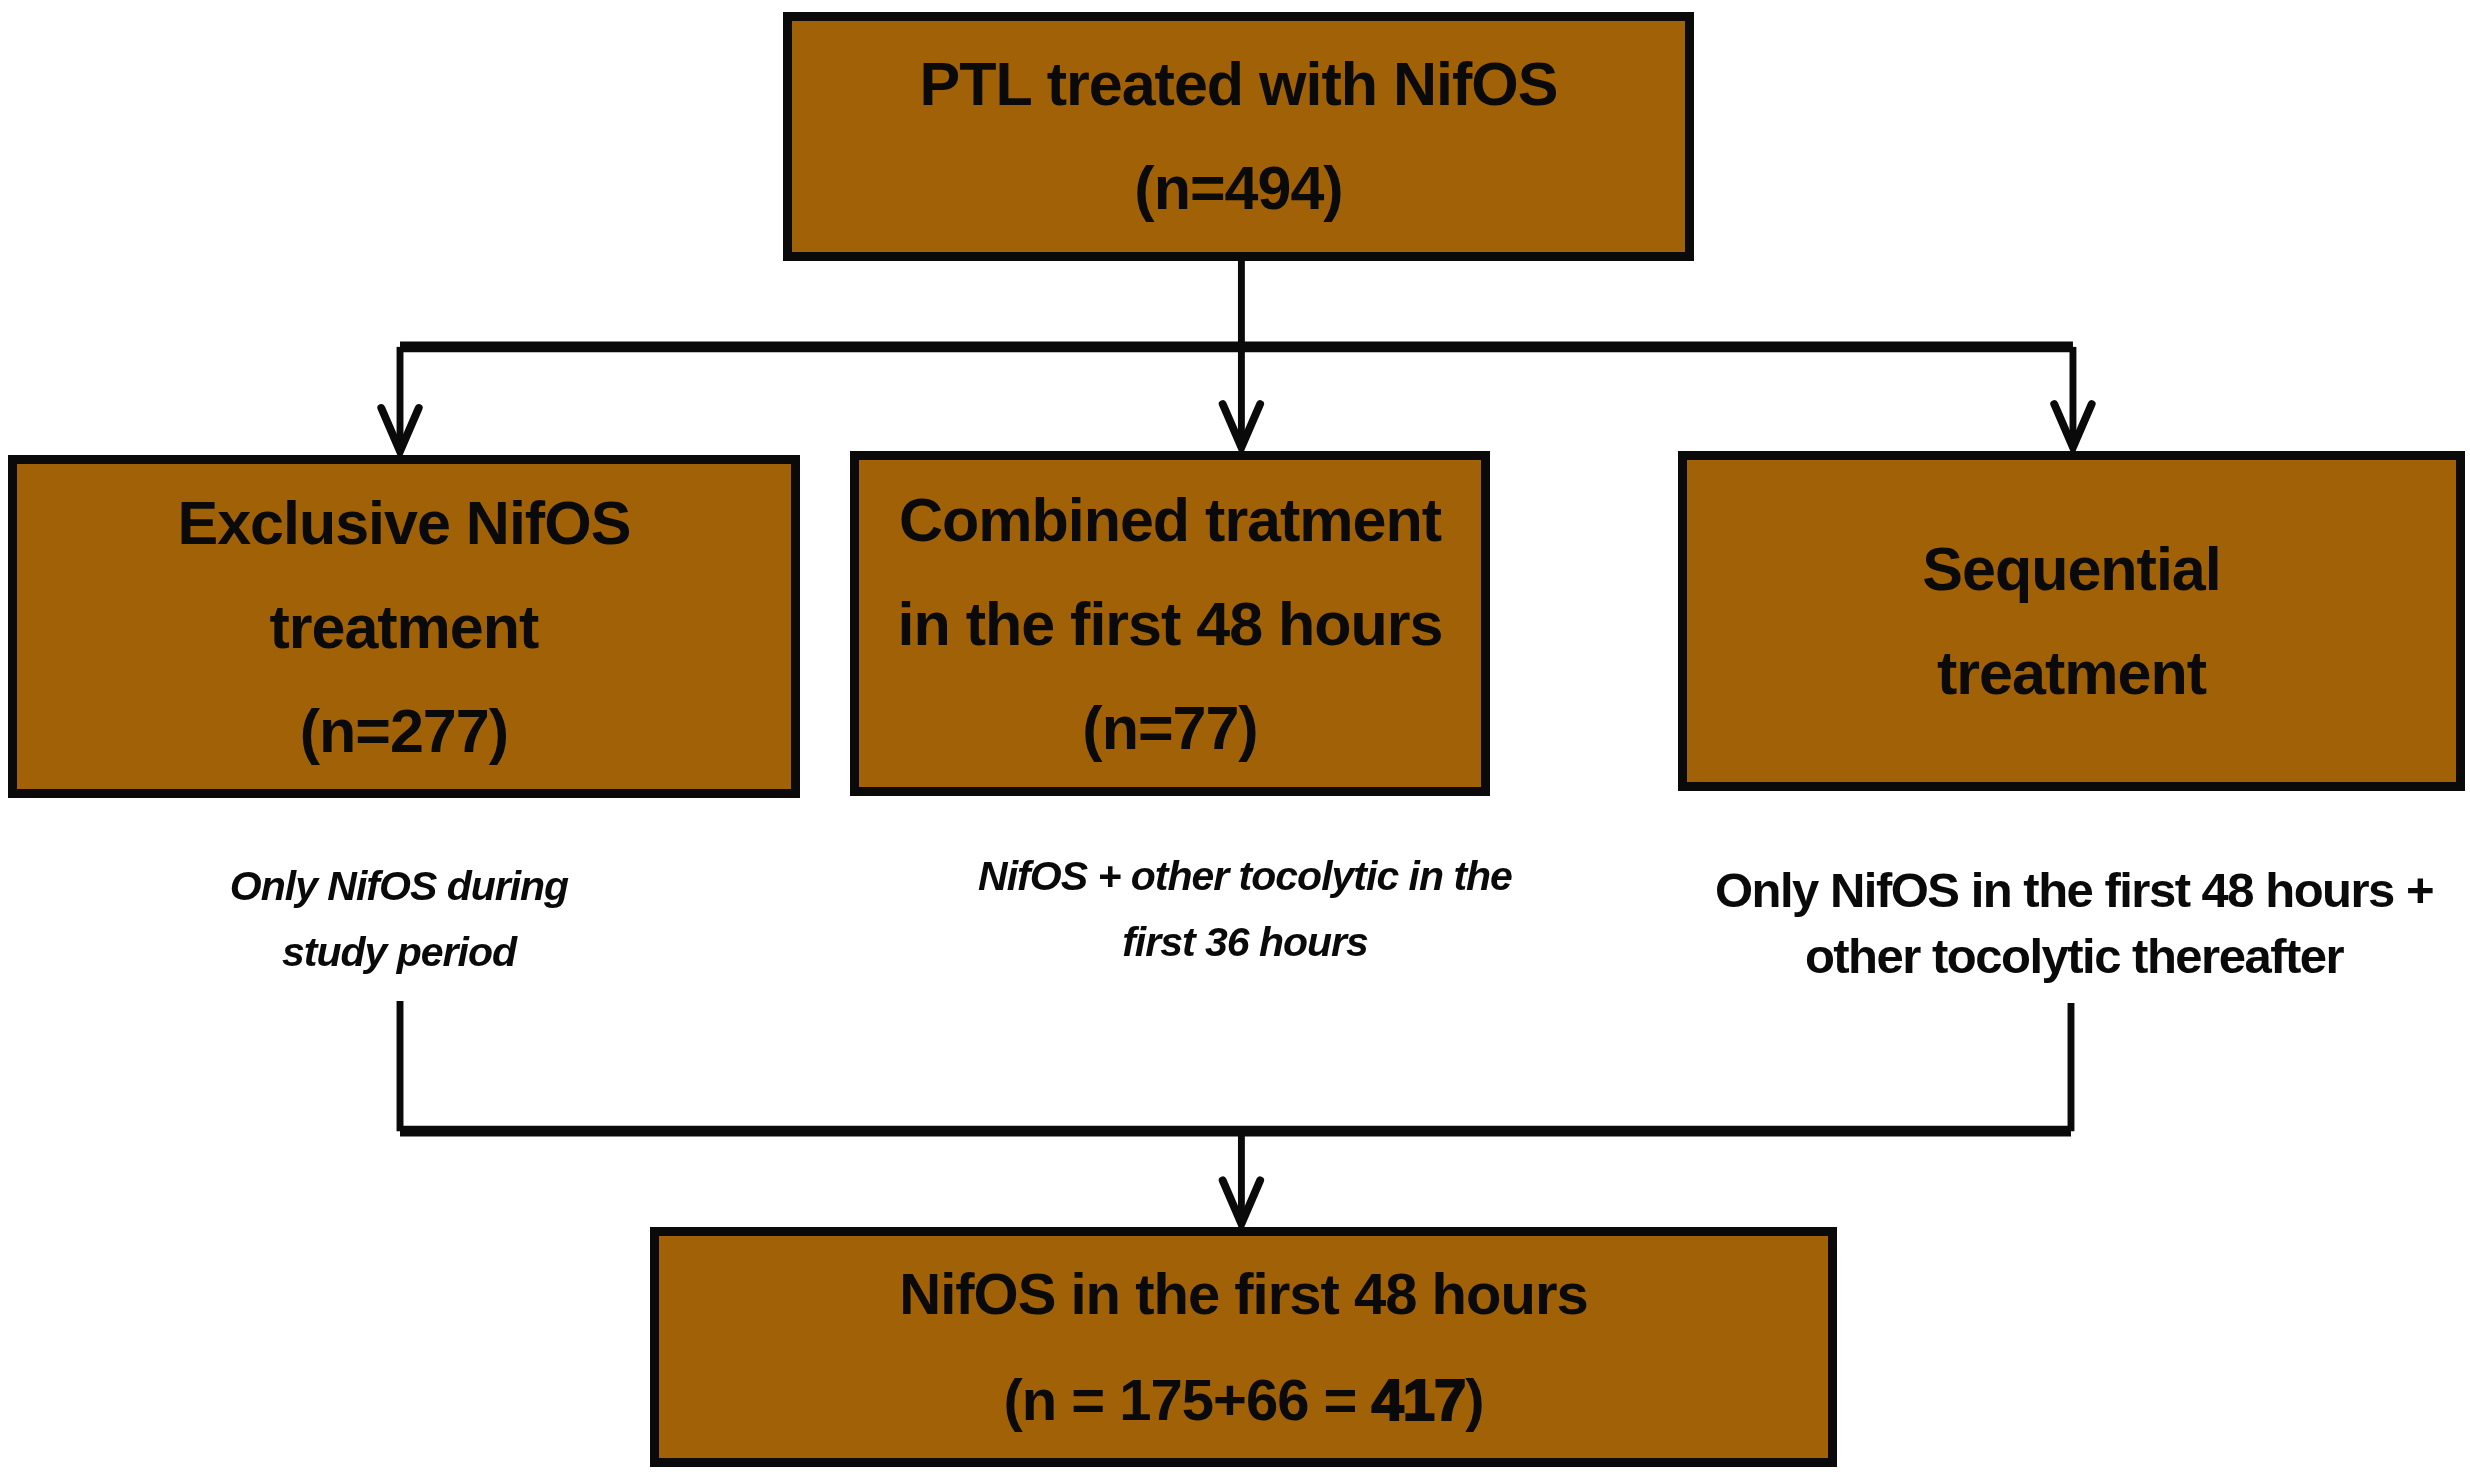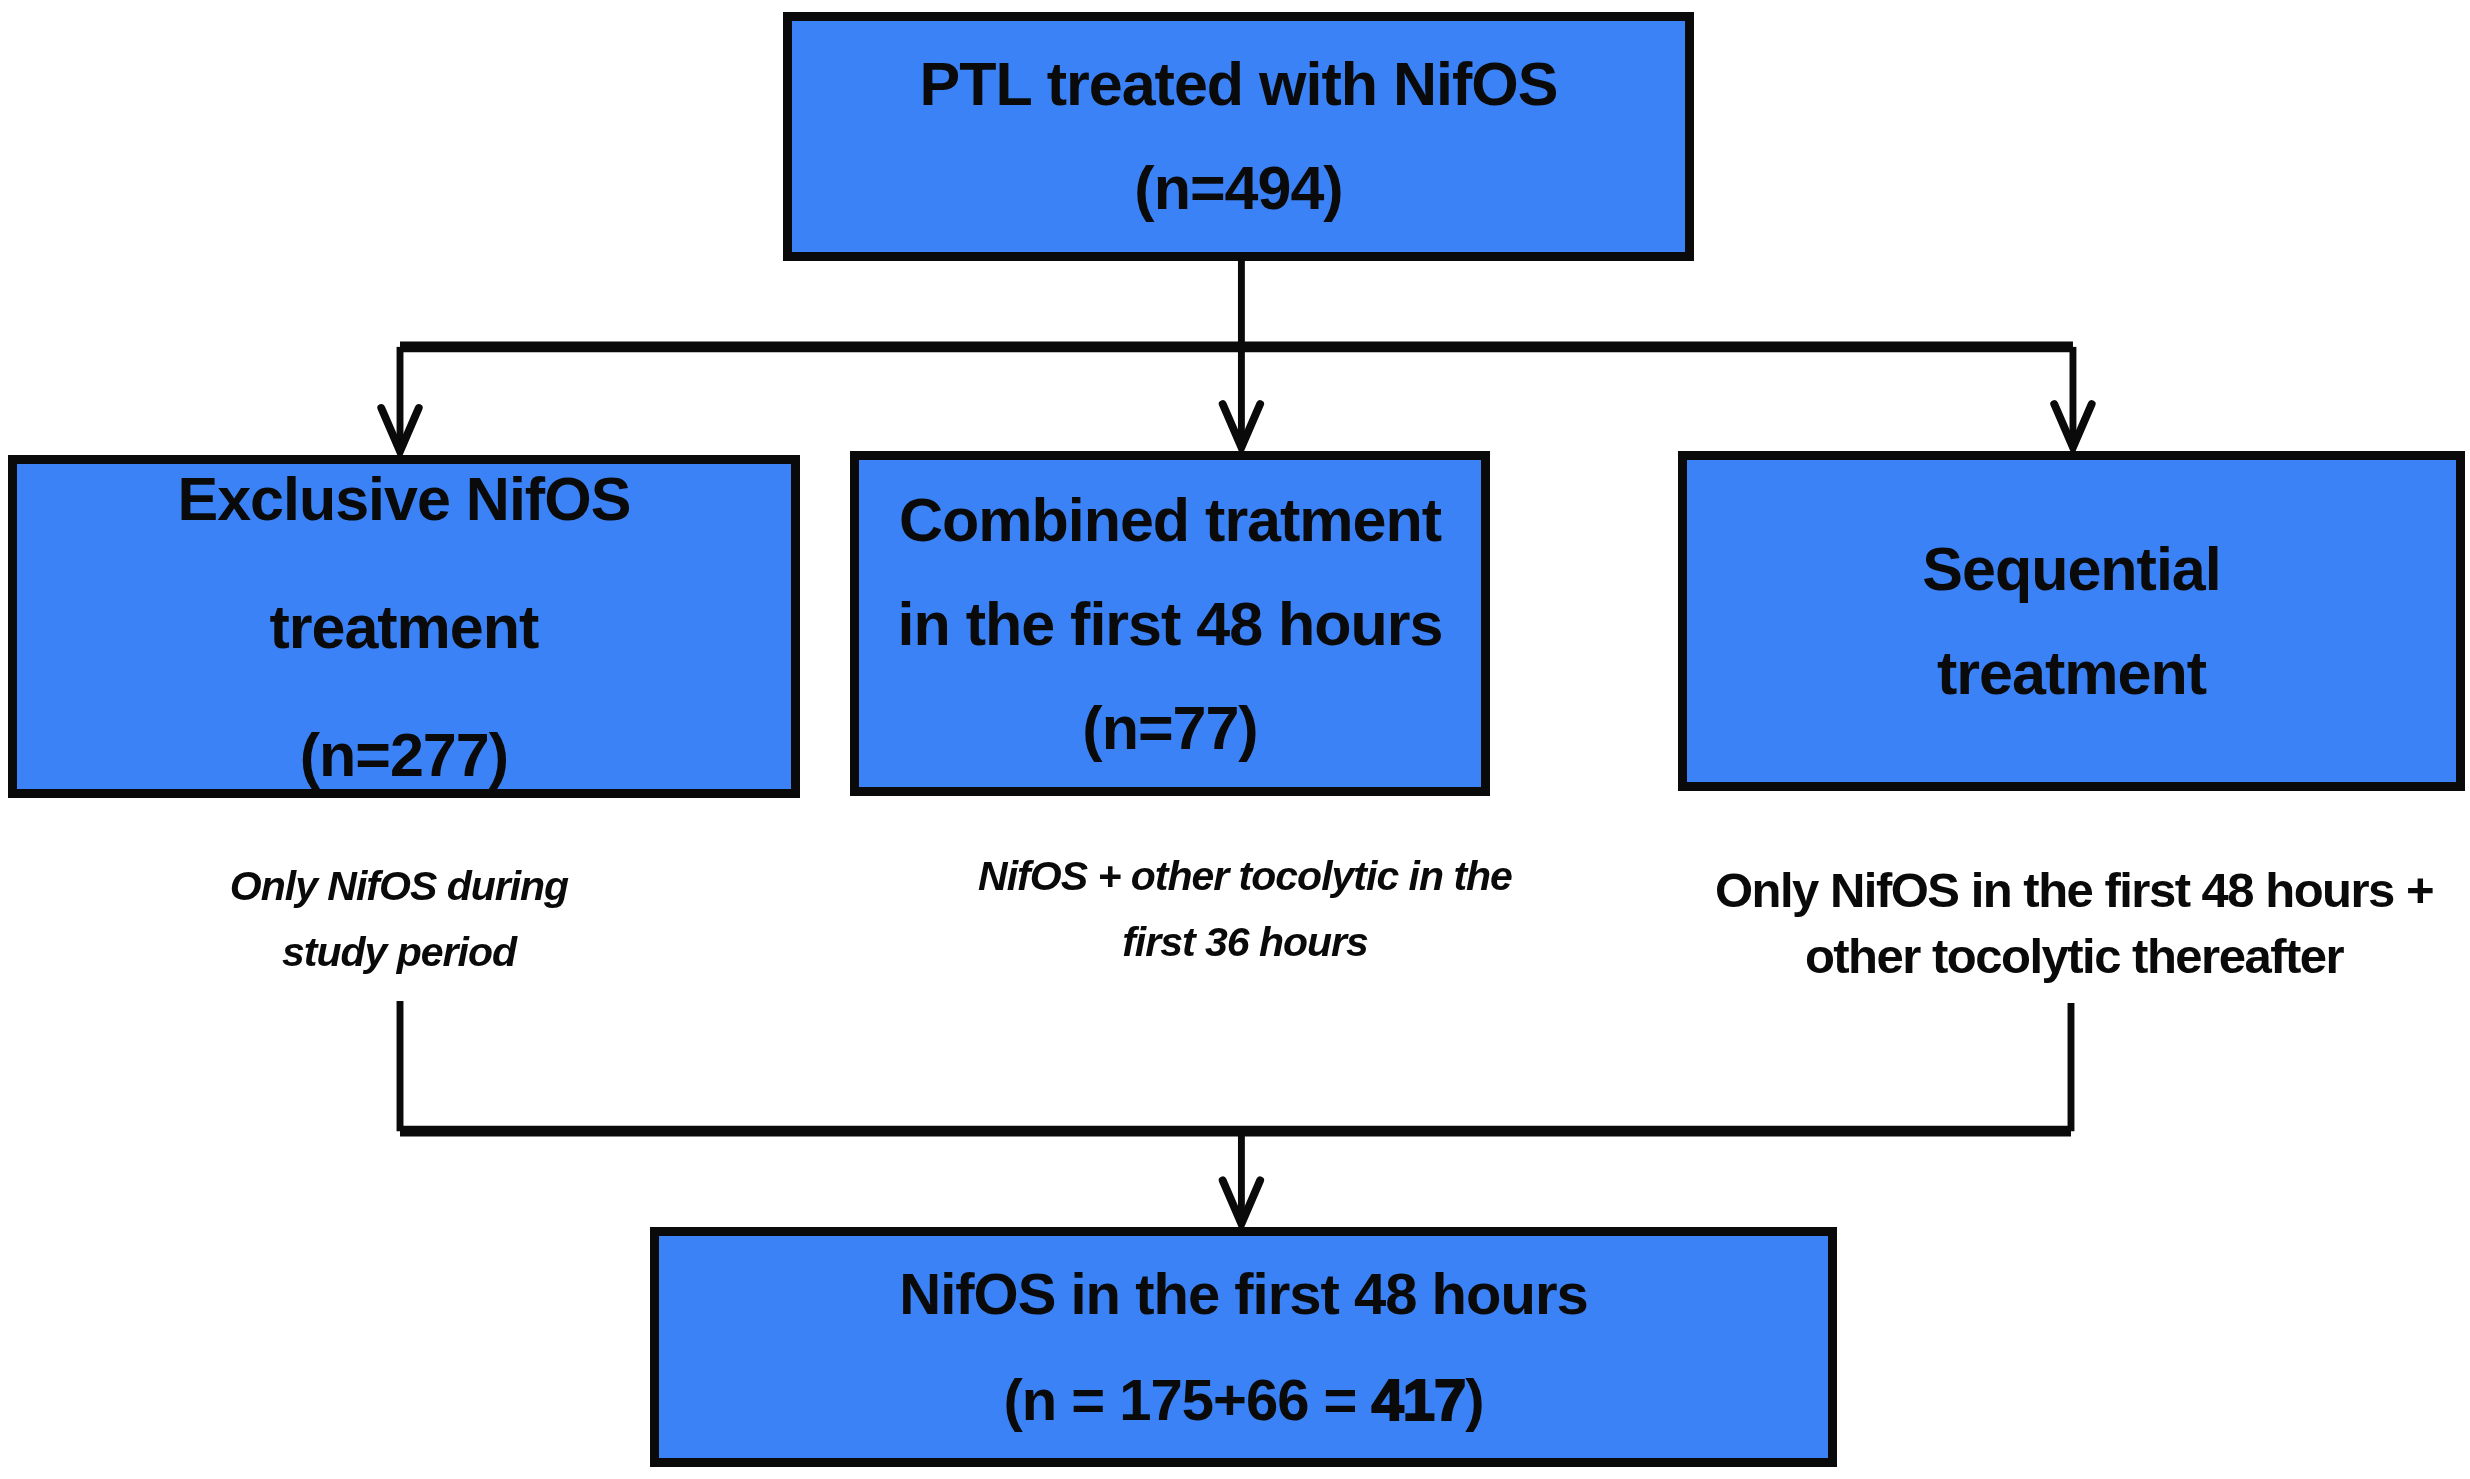--- a/index.html
+++ b/index.html
@@ -19,34 +19,34 @@
   #connectors {
     position: absolute;
     left: 0; top: 0;
     width: 2471px;
     height: 1480px;
   }
   .flow-box {
     position: absolute;
     box-sizing: border-box;
     border: 9.9px solid #0a0a0a;
-    background: #3b82f6;
+    background: #a16207;
     display: flex;
     flex-direction: column;
     justify-content: center;
     align-items: center;
     text-align: center;
     font-weight: 700;
     font-size: 61px;
     line-height: 104px;
     letter-spacing: -1px;
   }
   .flow-box .line { white-space: nowrap; }
   #box-top    { left: 783px;  top: 11.8px;   width: 911px;  height: 249px; }
-  #box-left   { left: 7.9px;    top: 455px;  width: 792px;  height: 343px; gap: 24px; }
+  #box-left   { left: 7.9px;    top: 455px;  width: 792px;  height: 343px; }
   #box-middle { left: 850px;  top: 451px;  width: 640px;  height: 345px; }
   #box-right  { left: 1678px; top: 451px;  width: 787px;  height: 340px; }
   #box-bottom { left: 650px;  top: 1227px; width: 1187px; height: 240px; font-size: 58px; line-height: 106px; }
   .note {
     position: absolute;
     text-align: center;
     font-weight: 700;
     font-size: 41px;
     line-height: 66px;
     letter-spacing: -1px;

